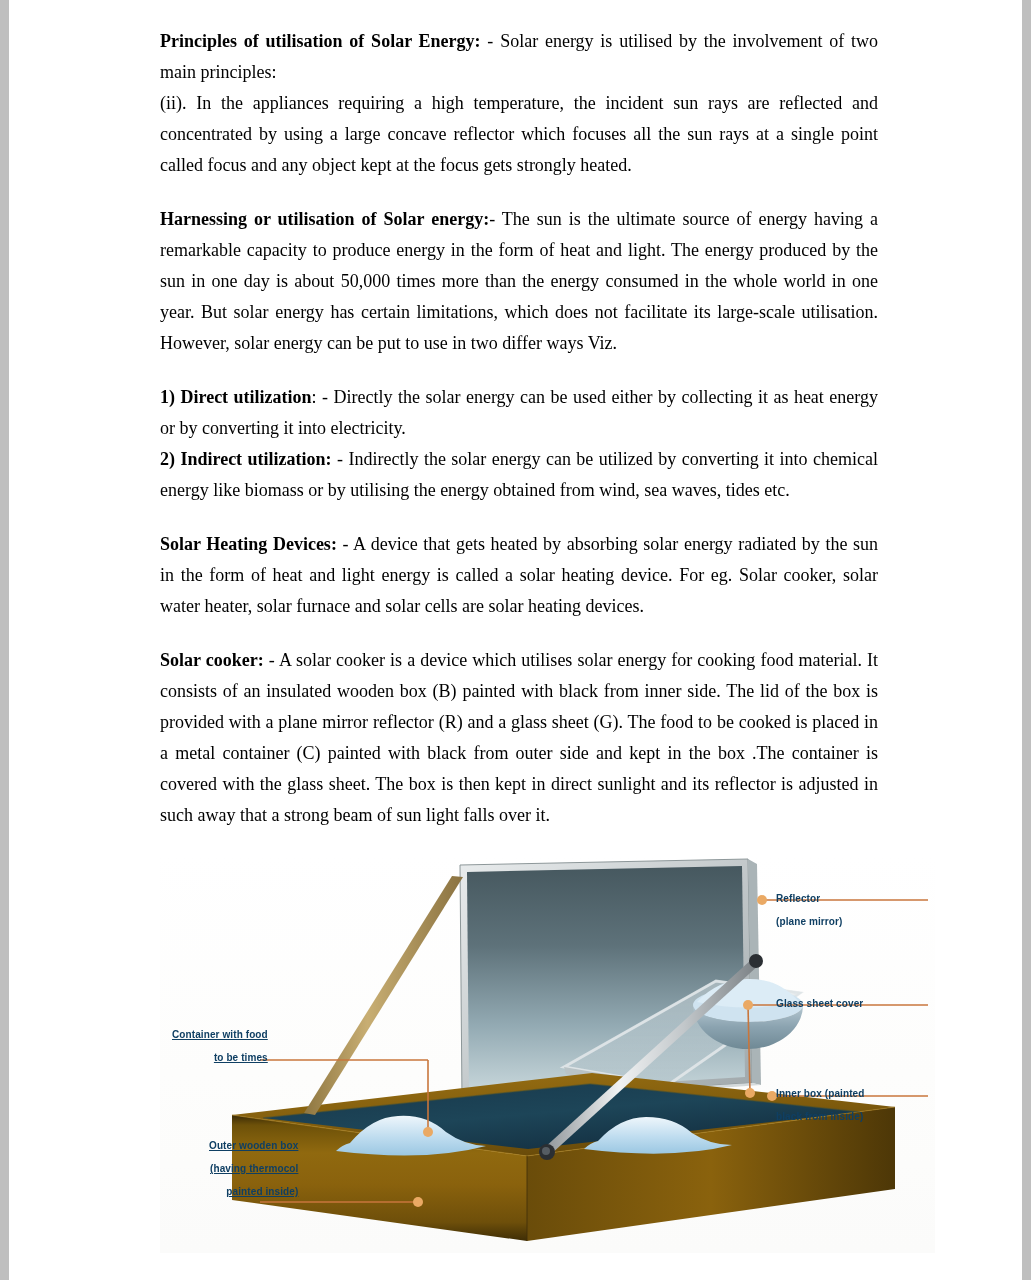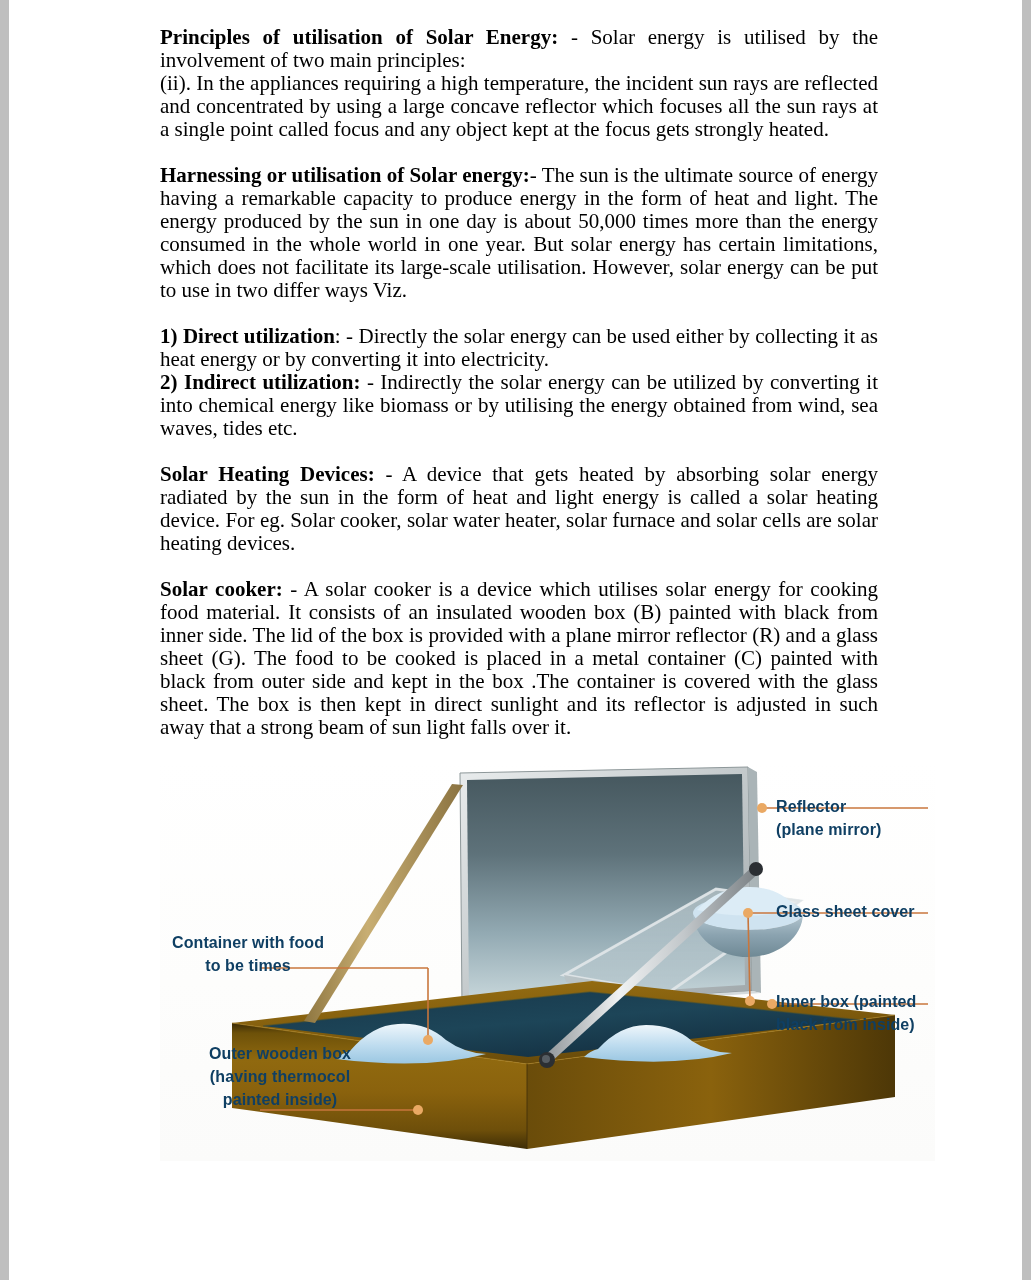--- a/index.html
+++ b/index.html
@@ -20,22 +20,22 @@
     background:#fff;
     padding:26px 0 0 0;
   }
 
   .content {
     width:718px;
     margin:0 auto 0 151px;
   }
 
   p.para {
-    font-size:21px;
-    line-height:23px;
+    font-size:18px;
+    line-height:31px;
     text-align:justify;
     color:#000;
     font-family:"Liberation Serif", serif;
     -webkit-hyphens:none; hyphens:none;
   }
   p.para b { font-weight:bold; }
   .gap { height:23px; }
 
   
   .figure-wrap {
@@ -49,28 +49,28 @@
   .figure {
     position:absolute; inset:0;
     background:linear-gradient(180deg,#ffffff 0%,#fdfdfc 55%,#fbfbfa 100%);
   }
 
   
   .lbl {
     position:absolute;
     font-family:"Liberation Sans", sans-serif;
     font-weight:bold;
-    font-size:16px;
+    font-size:10px;
     line-height:23px;
     color:#0f3f63;
     letter-spacing:.1px;
     white-space:nowrap;
   }
   .lbl.right { text-align:left; }
-  .lbl.left  { text-align:center; }
+  .lbl.left  { text-align:right;text-decoration:underline; }
 
   
   svg.cooker { position:absolute; left:0; top:0; }
 </style>
 </head>
 <body>
 
 <div class="edge-strip left"></div>
 <div class="edge-strip right"></div>
 

